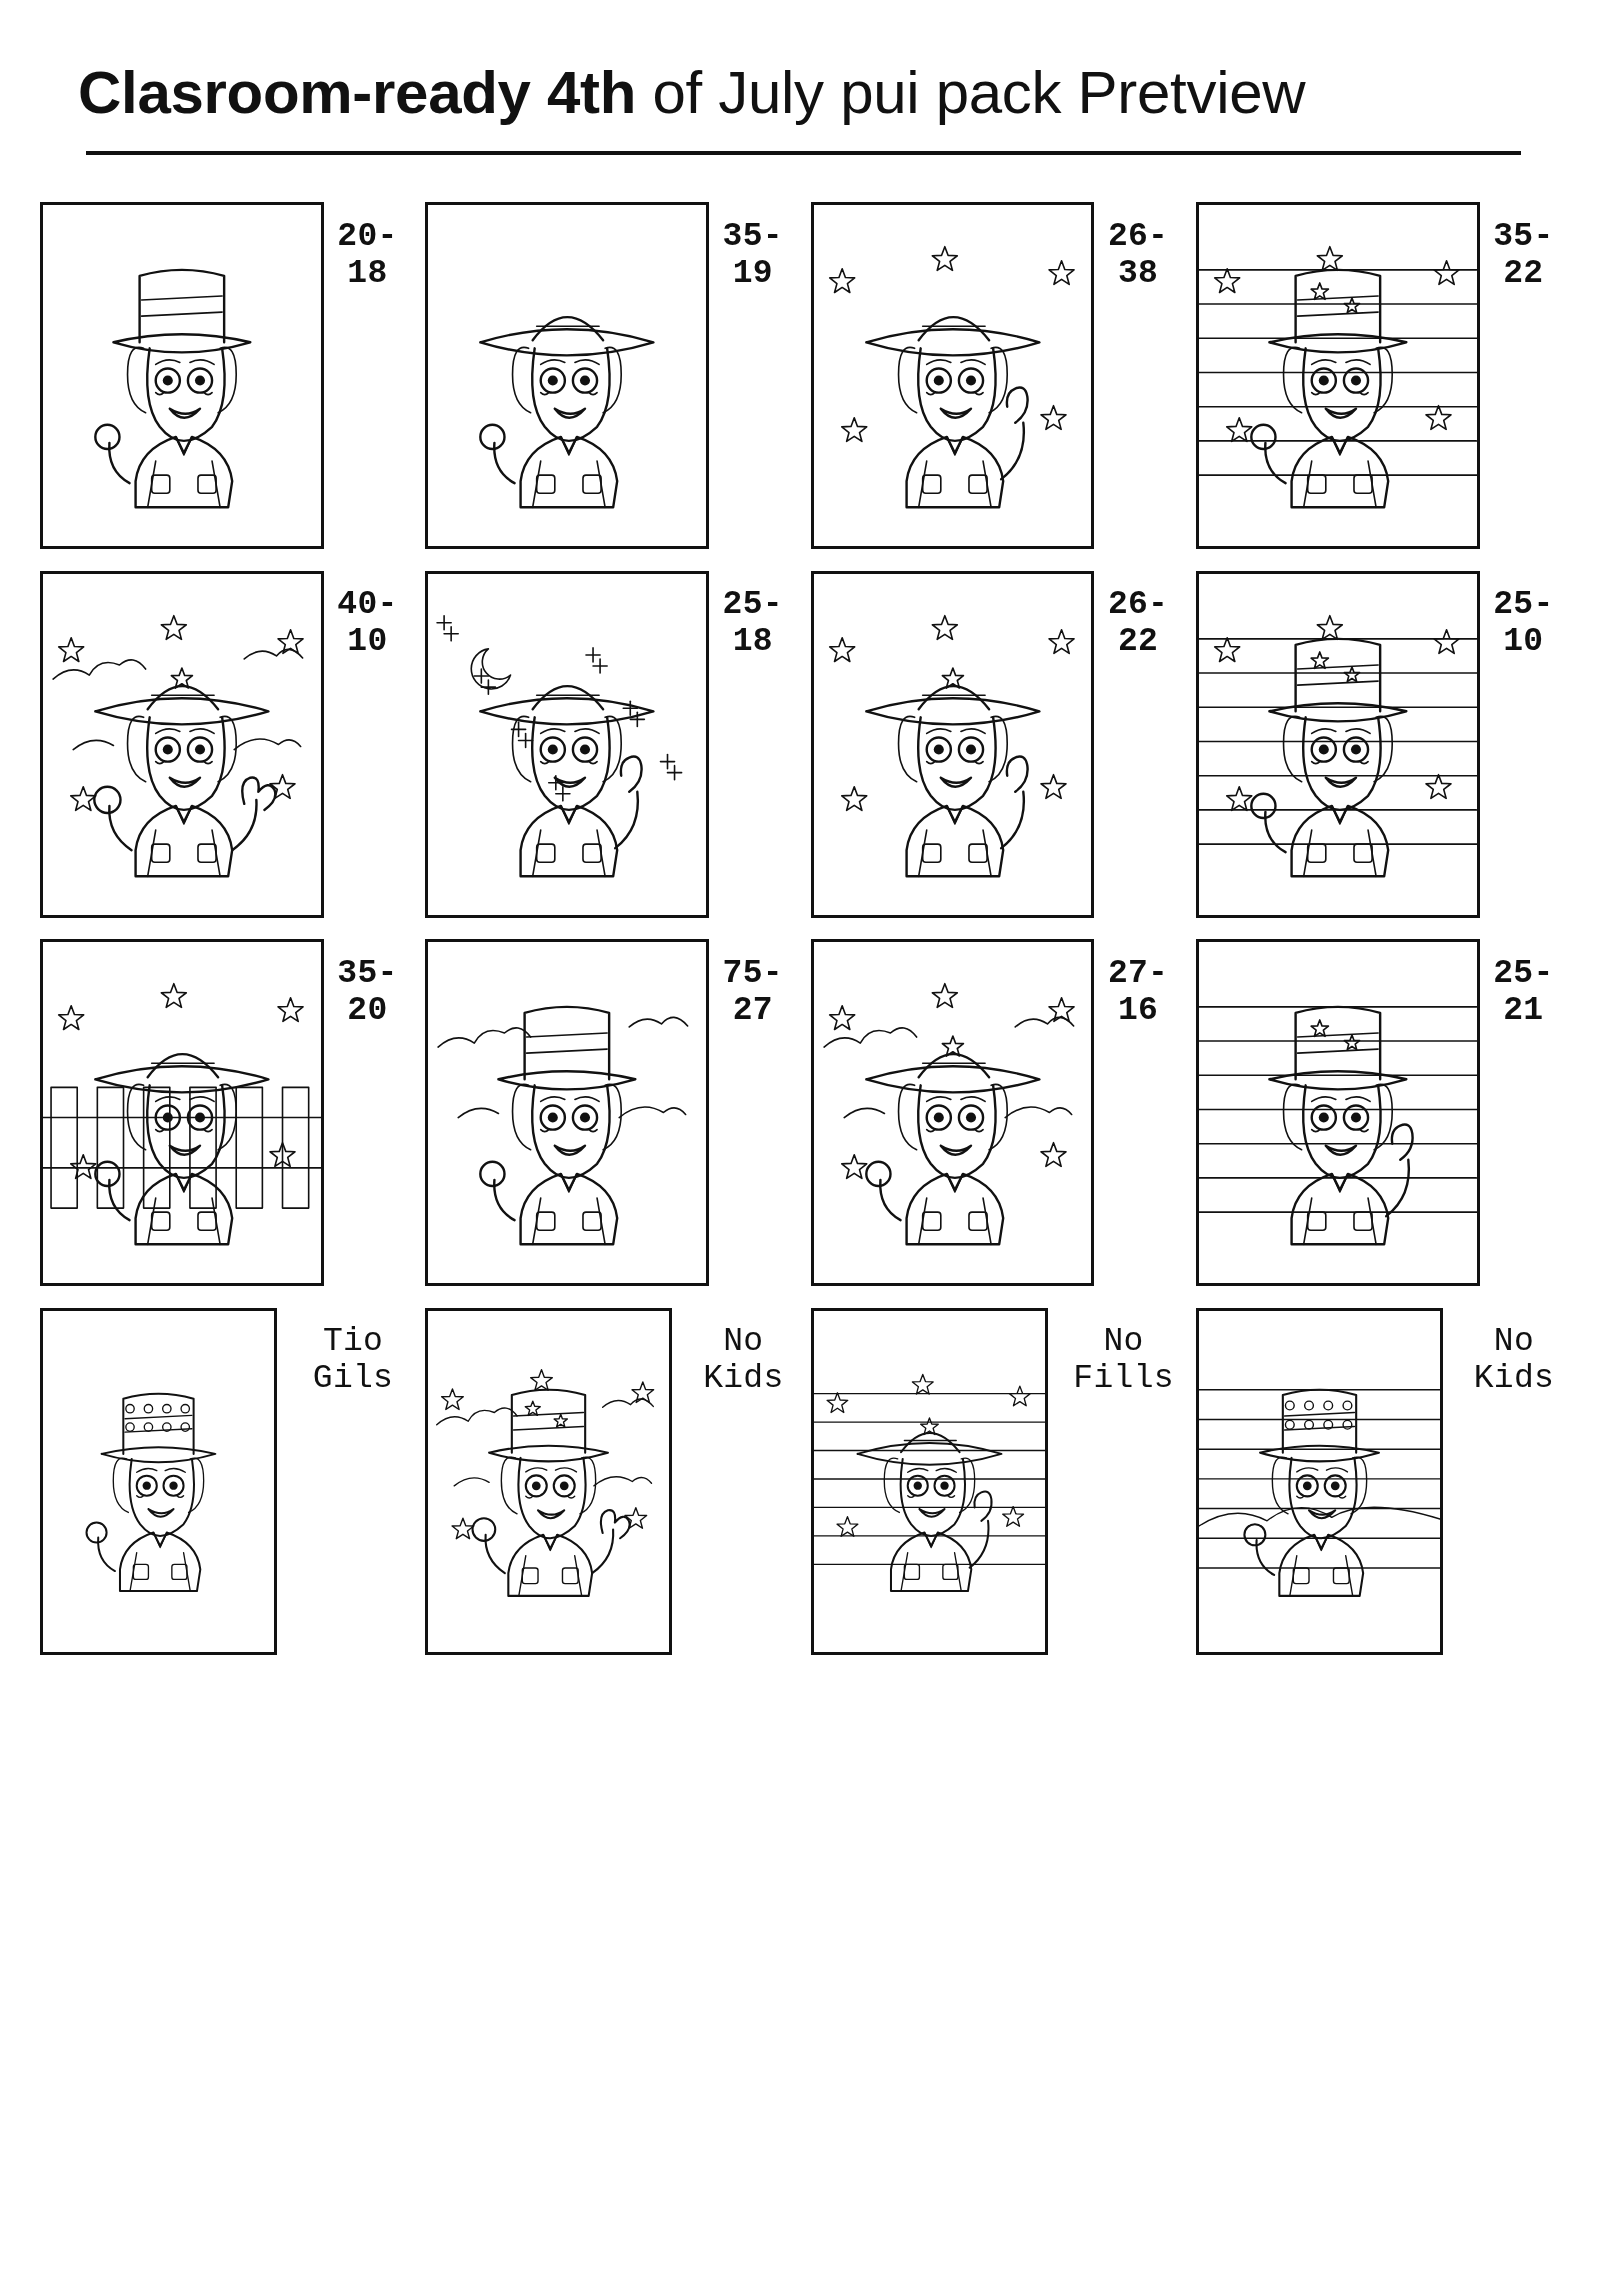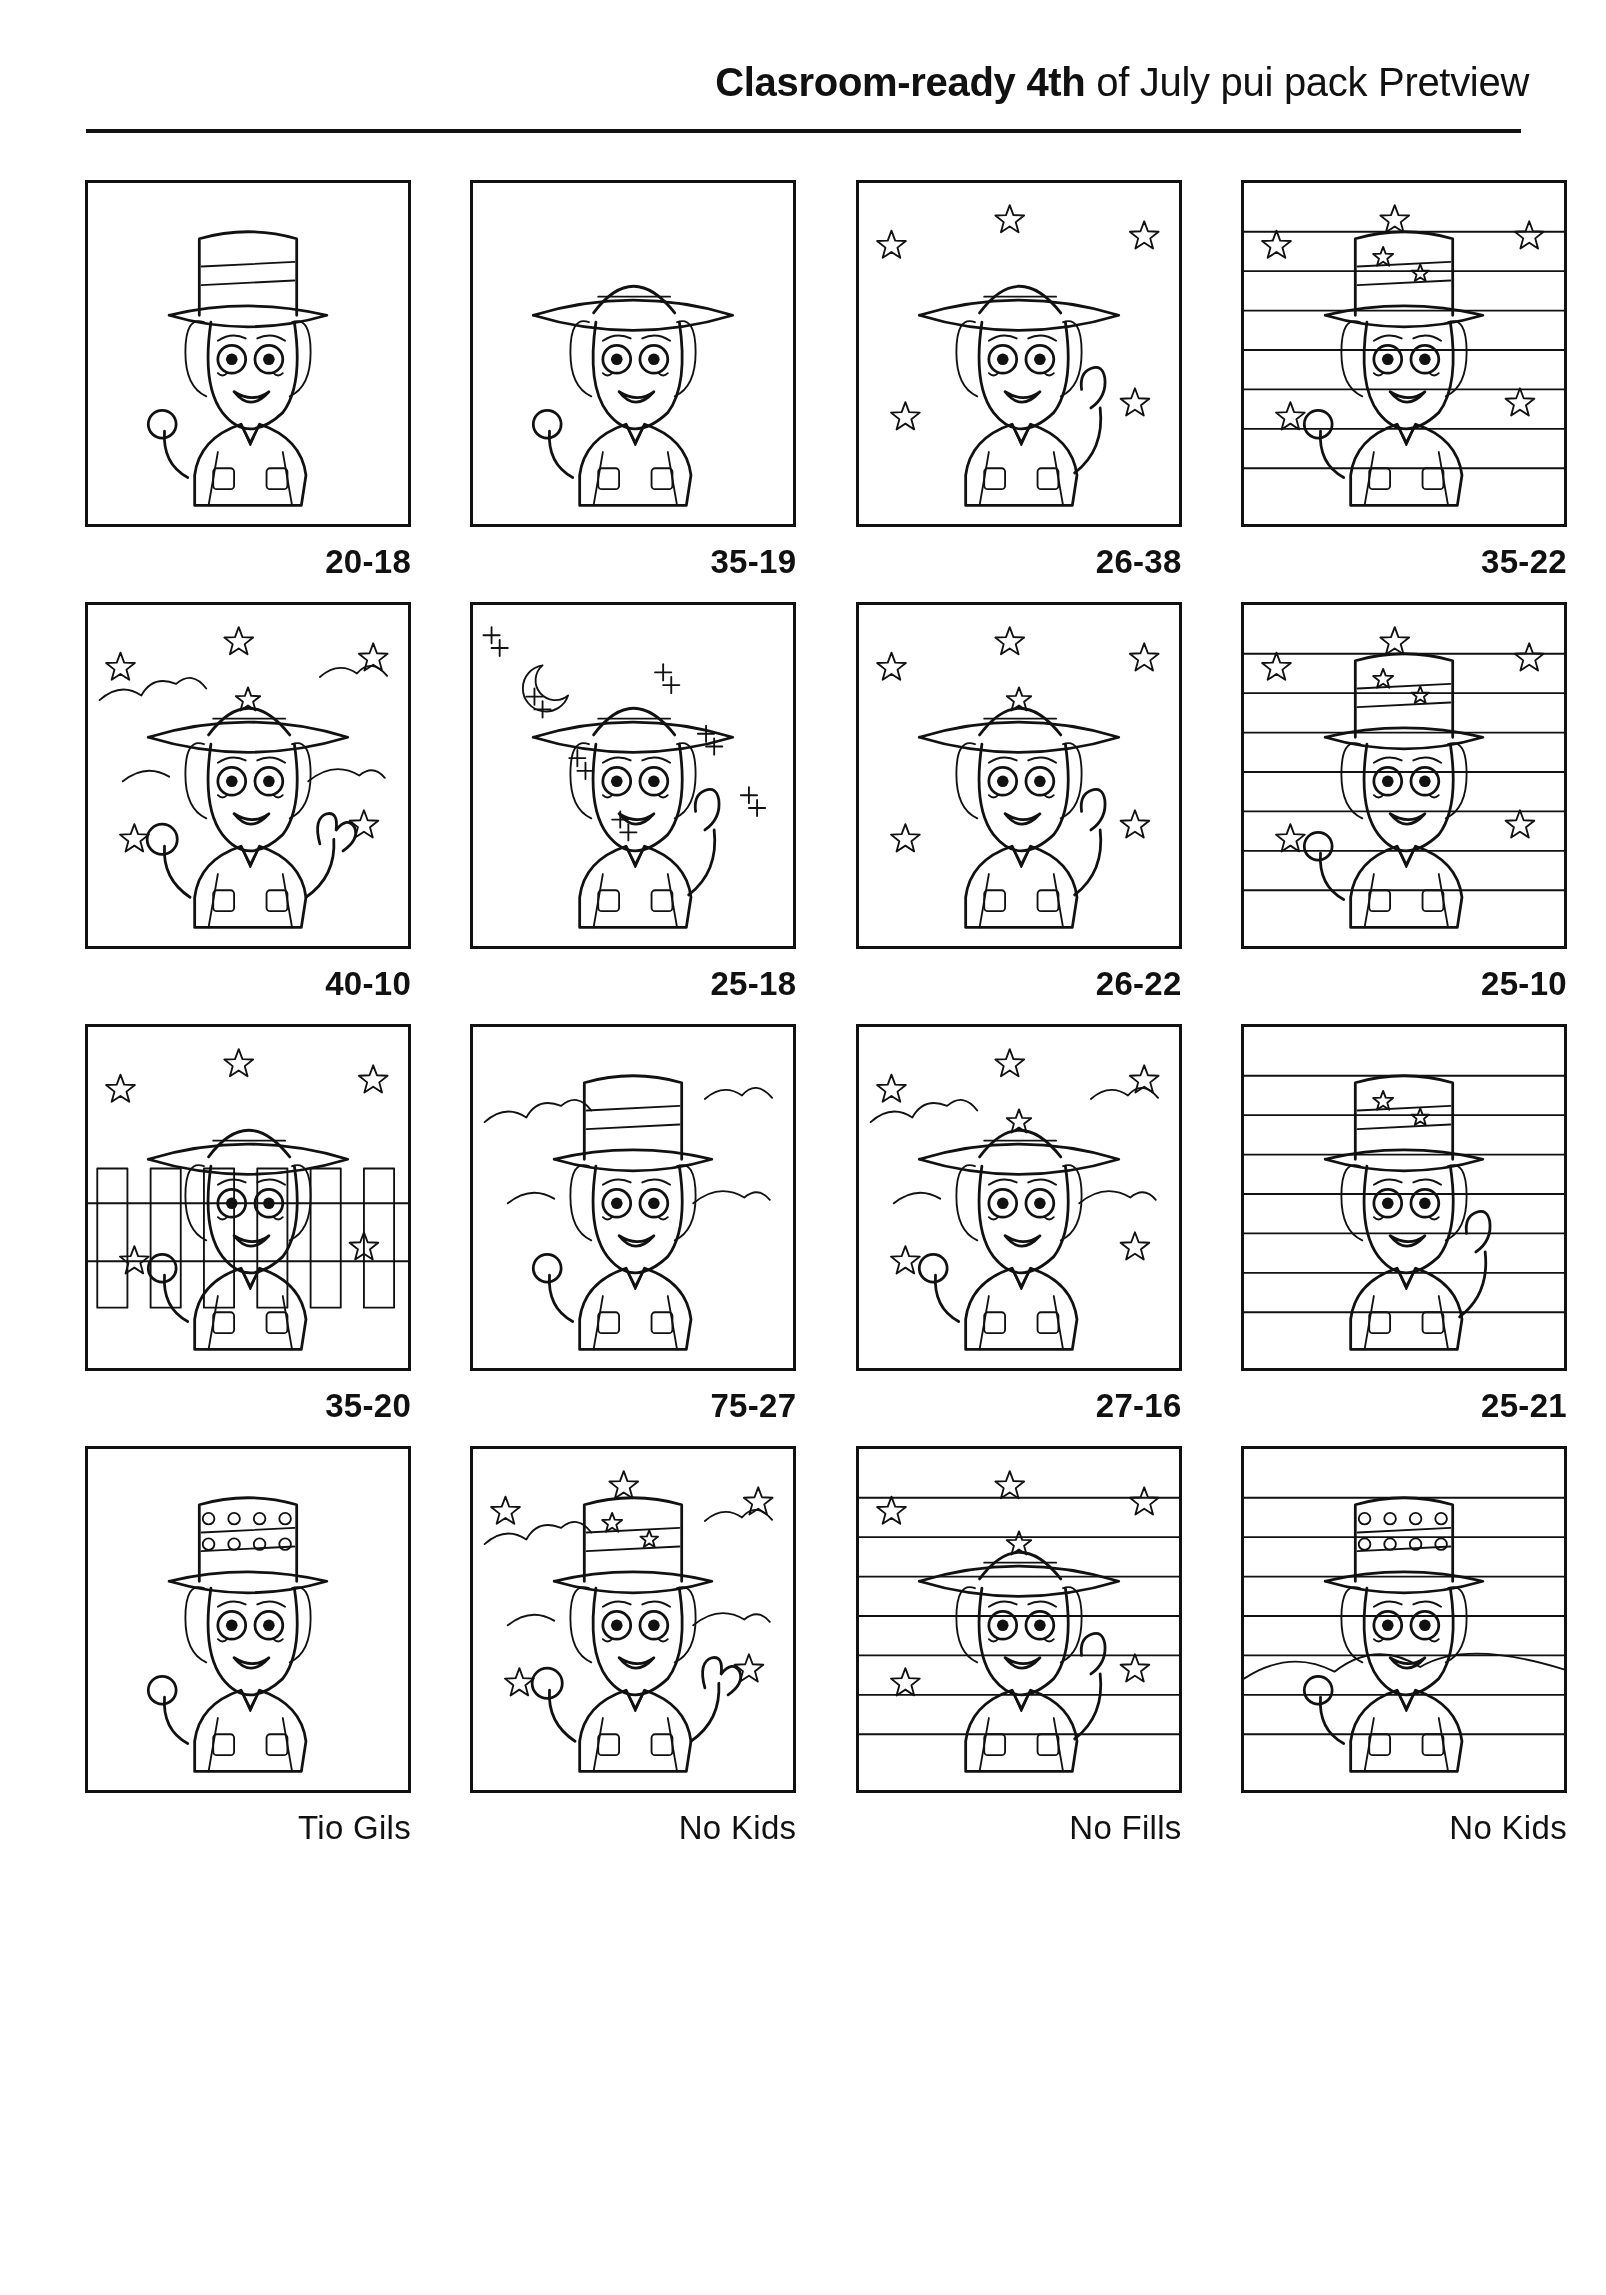--- a/index.html
+++ b/index.html
@@ -15,22 +15,22 @@
     overflow: hidden;
   }
   .page {
     width: 1607px;
     height: 2295px;
     box-sizing: border-box;
     padding: 42px 78px 0 78px;
     position: relative;
   }
   .title {
-    text-align: right;
-    font-size: 40px;
+    text-align: left;
+    font-size: 60px;
     line-height: 1.1;
     letter-spacing: -0.3px;
     white-space: nowrap;
     margin: 18px 0 12px 0;
   }
   .title .b { font-weight: 700; }
   .title .n { font-weight: 400; }
   .title-rule {
     margin: 25px auto 0 auto;
     width: 1435px;
@@ -42,22 +42,23 @@
     display: grid;
     grid-template-columns: repeat(4, 371px);
     grid-auto-rows: auto;
     column-gap: 14.3px;
     row-gap: 21.5px;
     justify-content: center;
   }
   .cell {
     width: 371px;
     display: flex;
-    flex-direction: column;
-    align-items: flex-end;
+    flex-direction: row;
+    align-items: flex-start;
+    font-family: Liberation Mono, monospace;
   }
   .thumb {
     width: 326px;
     height: 347px;
     border: 3.6px solid #111111;
     background: #ffffff;
     box-sizing: border-box;
     position: relative;
     overflow: hidden;
   }

